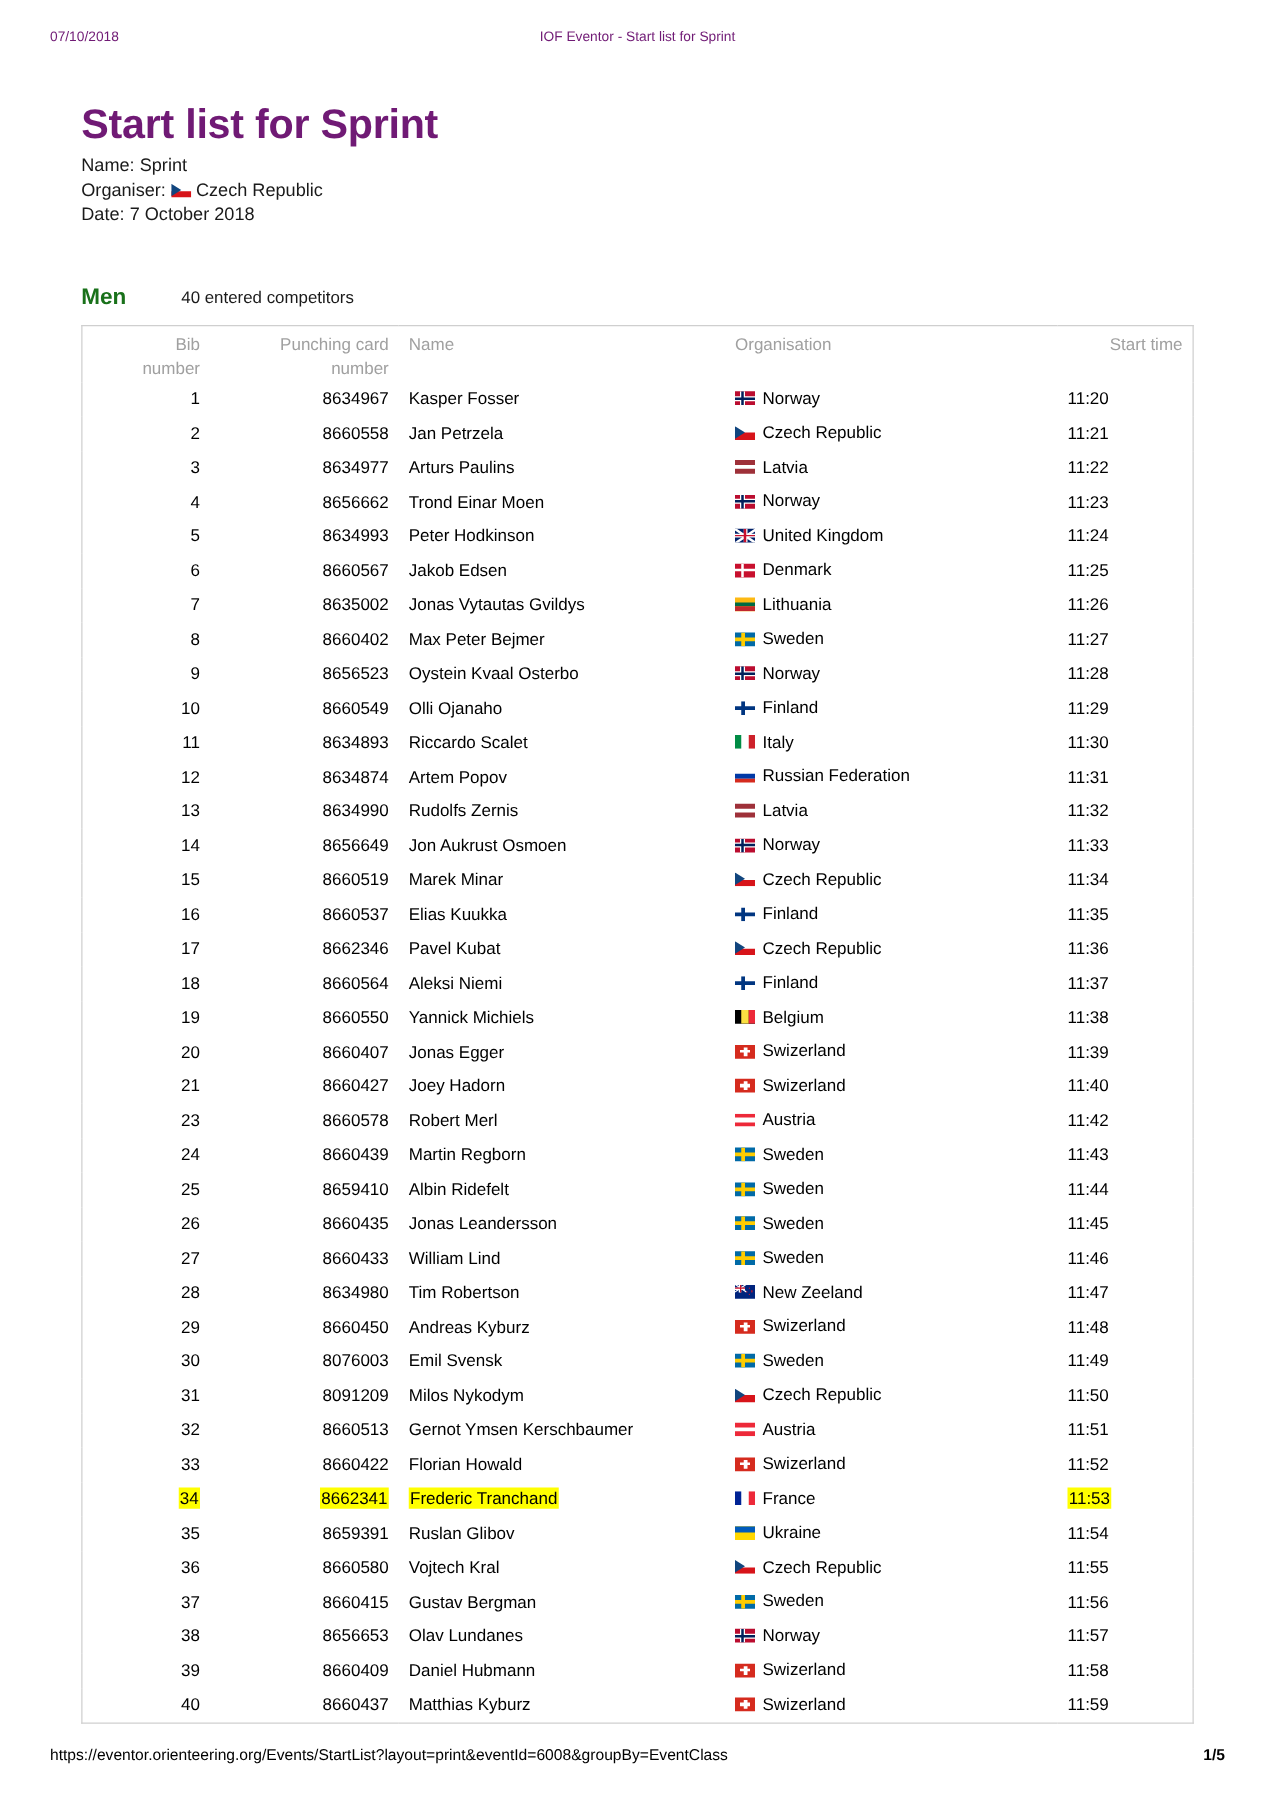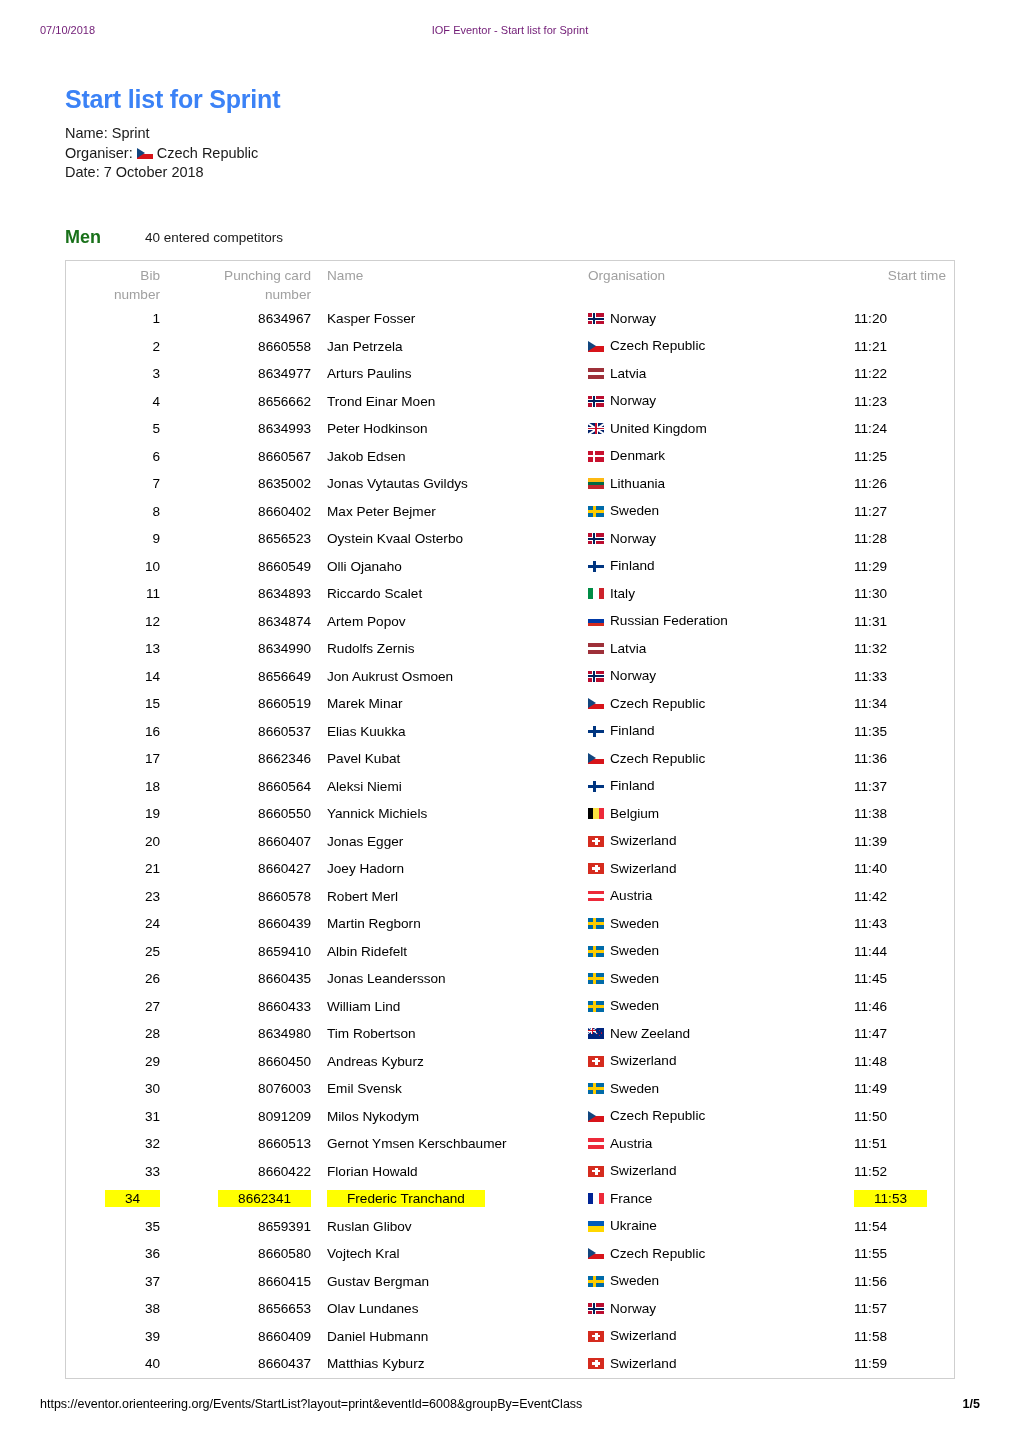--- a/index.html
+++ b/index.html
@@ -47,24 +47,24 @@
 
   
   .content {
     position: absolute;
     left: 65px;
     top: 84px;
     width: 890px;
   }
 
   h1.page-title {
-    font-size: 25px;
+    font-size: 33px;
     line-height: 30px;
     font-weight: bold;
-    color: #3b82f6;
+    color: #701a75;
     margin: 0 0 10px 0;
     letter-spacing: -0.2px;
   }
 
   .meta {
     font-size: 14.5px;
     line-height: 19.5px;
     color: #1a1a1a;
   }
   .meta .meta-line { white-space: nowrap; }
@@ -118,21 +118,21 @@
   th.col-bib, th.col-card { padding-right: 12px; }
   td.col-time, th.col-time { padding-right: 14px; }
   td.col-name, th.col-name { padding-left: 12px; }
   td.col-org, th.col-org { padding-left: 10px; }
 
   tr.row td { height: 17px; }
 
   .org-cell { display: inline-flex; align-items: center; }
   .org-name { color: #000000; margin-left: 6px; white-space: nowrap; }
 
-  .hl { background: #ffff00; padding: 1px 20px; }
+  .hl { background: #ffff00; padding: 1px 1px; }
 
   
   .flag {
     display: inline-block;
     width: 16px;
     height: 11px;
     position: relative;
     overflow: hidden;
     vertical-align: middle;
     flex: 0 0 auto;

